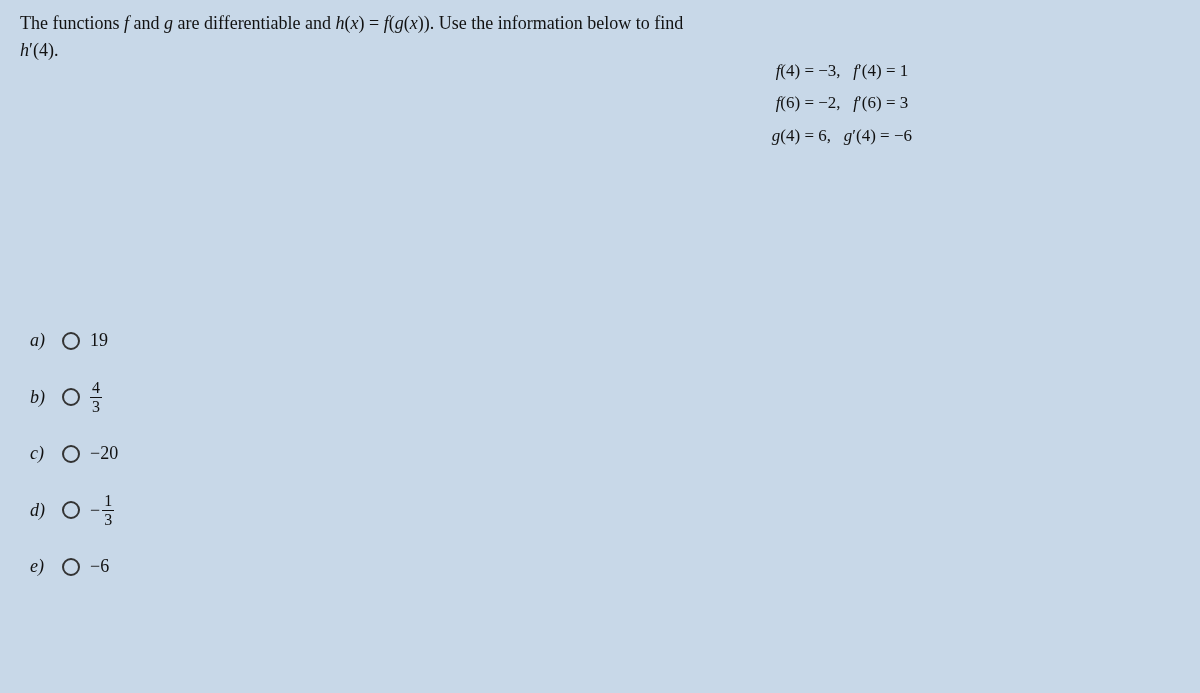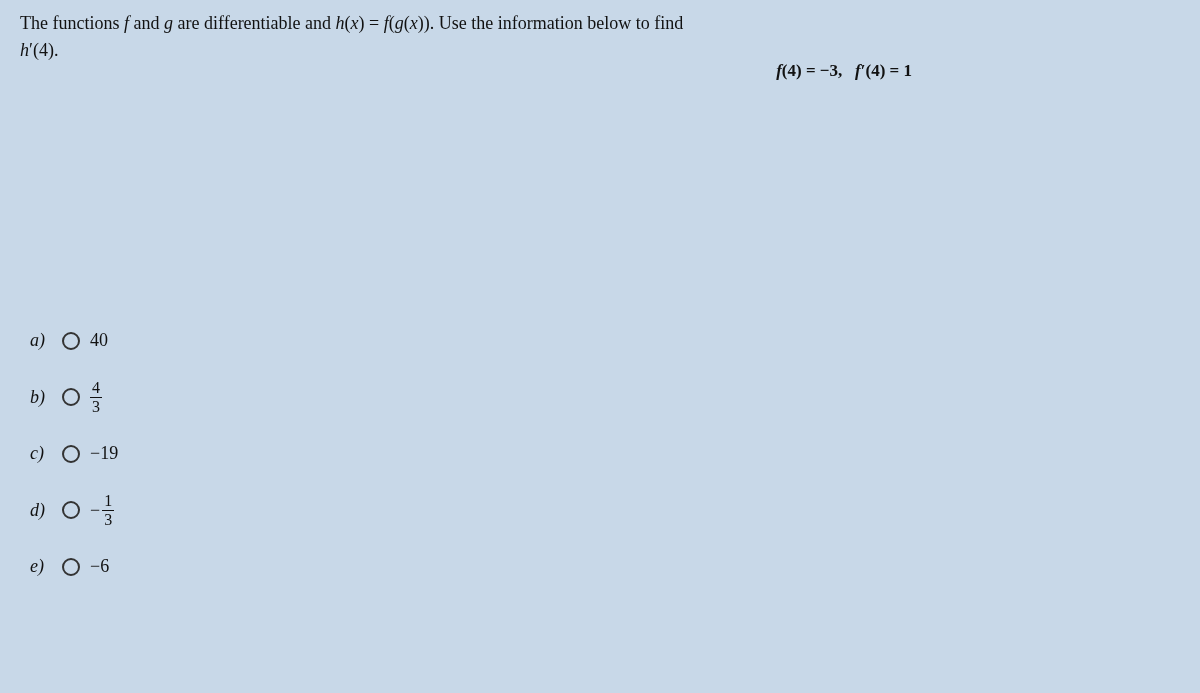--- a/index.html
+++ b/index.html
@@ -33,21 +33,20 @@
       max-width: 700px;
     }
 
     .info-block {
       position: absolute;
       top: 55px;
       right: 60px;
       text-align: center;
       line-height: 1.9;
       font-size: 17px;
-      font-weight: bold;
     }
 
     .info-block div {
       white-space: nowrap;
     }
 
     .answers-section {
       position: absolute;
       left: 30px;
       top: 330px;
@@ -117,45 +116,51 @@
     <span>
       The functions <em>f</em> and <em>g</em> are differentiable and 
       <em>h</em>(<em>x</em>) = <em>f</em>(<em>g</em>(<em>x</em>)). Use the information below to find <em>h</em>′(4).
     </span>
   </div>
 
   <div class="info-block">
     <div>
       <em>f</em>(4) = −3, &nbsp; <em>f</em>′(4) = 1
     </div>
+    <div>
+      <em>f</em>(6) = −2, &nbsp; <em>f</em>′(6) = 3
+    </div>
+    <div>
+      <em>g</em>(4) = 6, &nbsp; <em>g</em>′(4) = −6
+    </div>
   </div>
 
   <div class="answers-section">
 
     <div class="answer-option">
       <span class="answer-label">a)</span>
       <span class="radio-circle"></span>
-      <span class="answer-value">40</span>
+      <span class="answer-value">19</span>
     </div>
 
     <div class="answer-option">
       <span class="answer-label">b)</span>
       <span class="radio-circle"></span>
       <span class="answer-value">
         <span class="fraction">
           <span class="numerator">4</span>
           <span class="denominator">3</span>
         </span>
       </span>
     </div>
 
     <div class="answer-option">
       <span class="answer-label">c)</span>
       <span class="radio-circle"></span>
-      <span class="answer-value">−19</span>
+      <span class="answer-value">−20</span>
     </div>
 
     <div class="answer-option">
       <span class="answer-label">d)</span>
       <span class="radio-circle"></span>
       <span class="answer-value">
         <span class="neg-fraction">
           <span>−</span>
           <span class="fraction">
             <span class="numerator">1</span>

